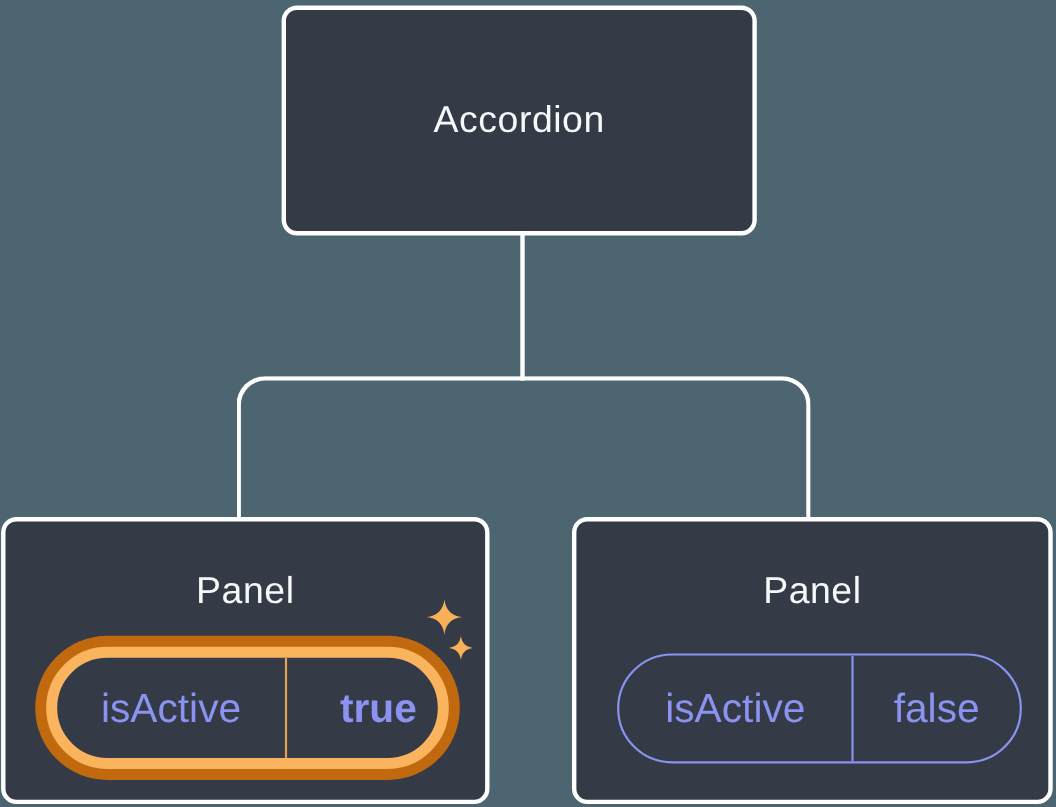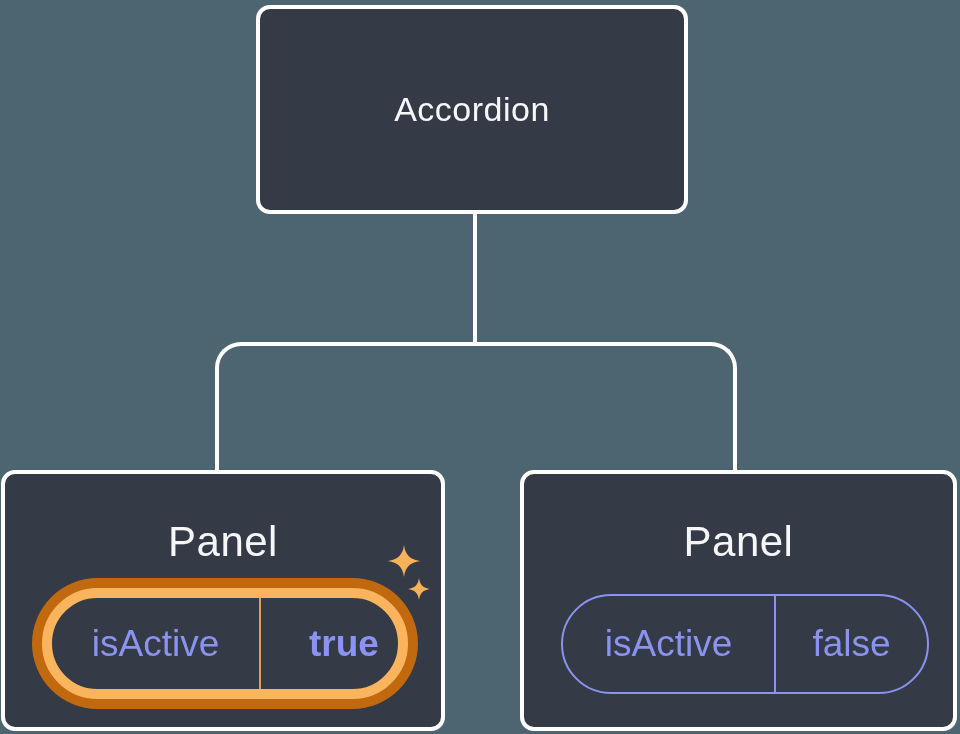--- a/index.html
+++ b/index.html
@@ -42,21 +42,21 @@
     font-size:34px;
     font-weight:500;
     letter-spacing:.5px;
   }
   .panel-left{left:1px;top:470px;width:444px;height:261px;}
   .panel-right{left:520px;top:470px;width:437px;height:261px;}
   .panel-title{
     position:absolute;left:0;right:0;top:44px;
     text-align:center;
     color:var(--text-light);
-    font-size:42px;
+    font-size:34px;
     font-weight:500;
     letter-spacing:.5px;
   }
   
   .stem{
     position:absolute;
     left:473px;top:212px;width:4px;height:134px;
     background:var(--connector);
   }
   .branch{

